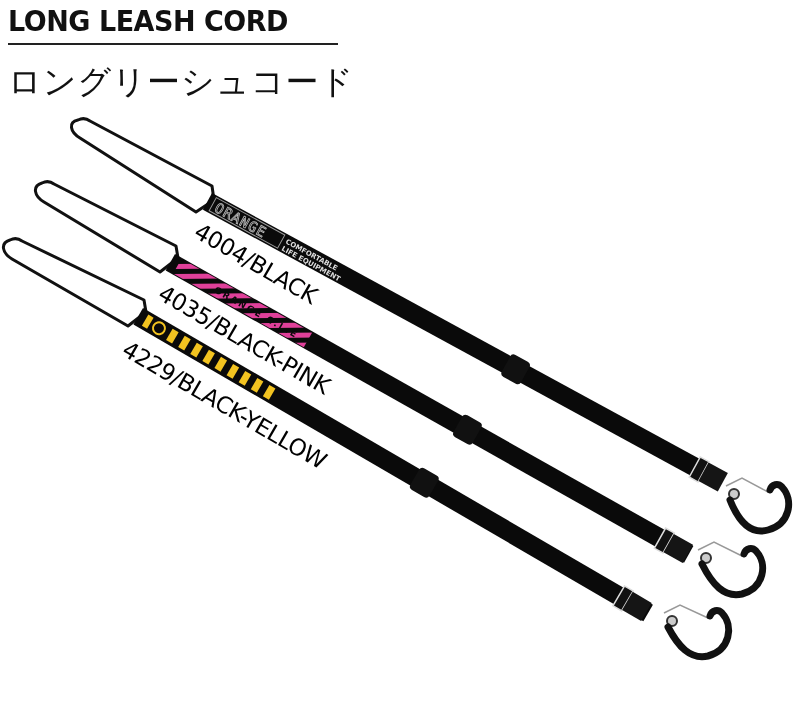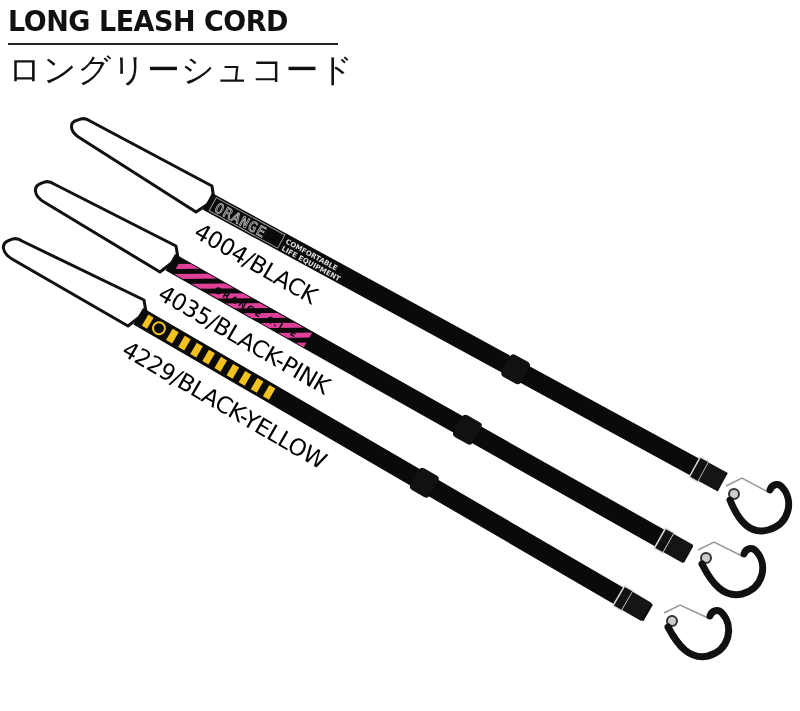--- a/index.html
+++ b/index.html
@@ -6,21 +6,21 @@
     body { width: 800px; height: 711px; position: relative; overflow: hidden; font-family: "DejaVu Sans", sans-serif; }
 
     .title-en {
       position: absolute; left: 8px; top: 4px;
       font-family: "DejaVu Sans", sans-serif; font-weight: bold;
       font-size: 29px; letter-spacing: -0.5px; color: #111;
       transform: scaleX(0.93); transform-origin: left top;
     }
     .title-rule { position: absolute; left: 8px; top: 43px; width: 330px; height: 2px; background: #222; }
     .title-ja {
-      position: absolute; left: 8px; top: 48px;
+      position: absolute; left: 8px; top: 60px;
       font-family: "DejaVu Sans", sans-serif; font-size: 33px; color: #111;
       letter-spacing: 1px;
     }
 
     .scene { position: absolute; left: 0; top: 0; width: 800px; height: 711px; }
 
     .label {
       position: absolute; font-family: "DejaVu Sans", sans-serif;
       font-size: 23px; color: #000; white-space: nowrap;
       transform-origin: left top; letter-spacing: -0.5px;

